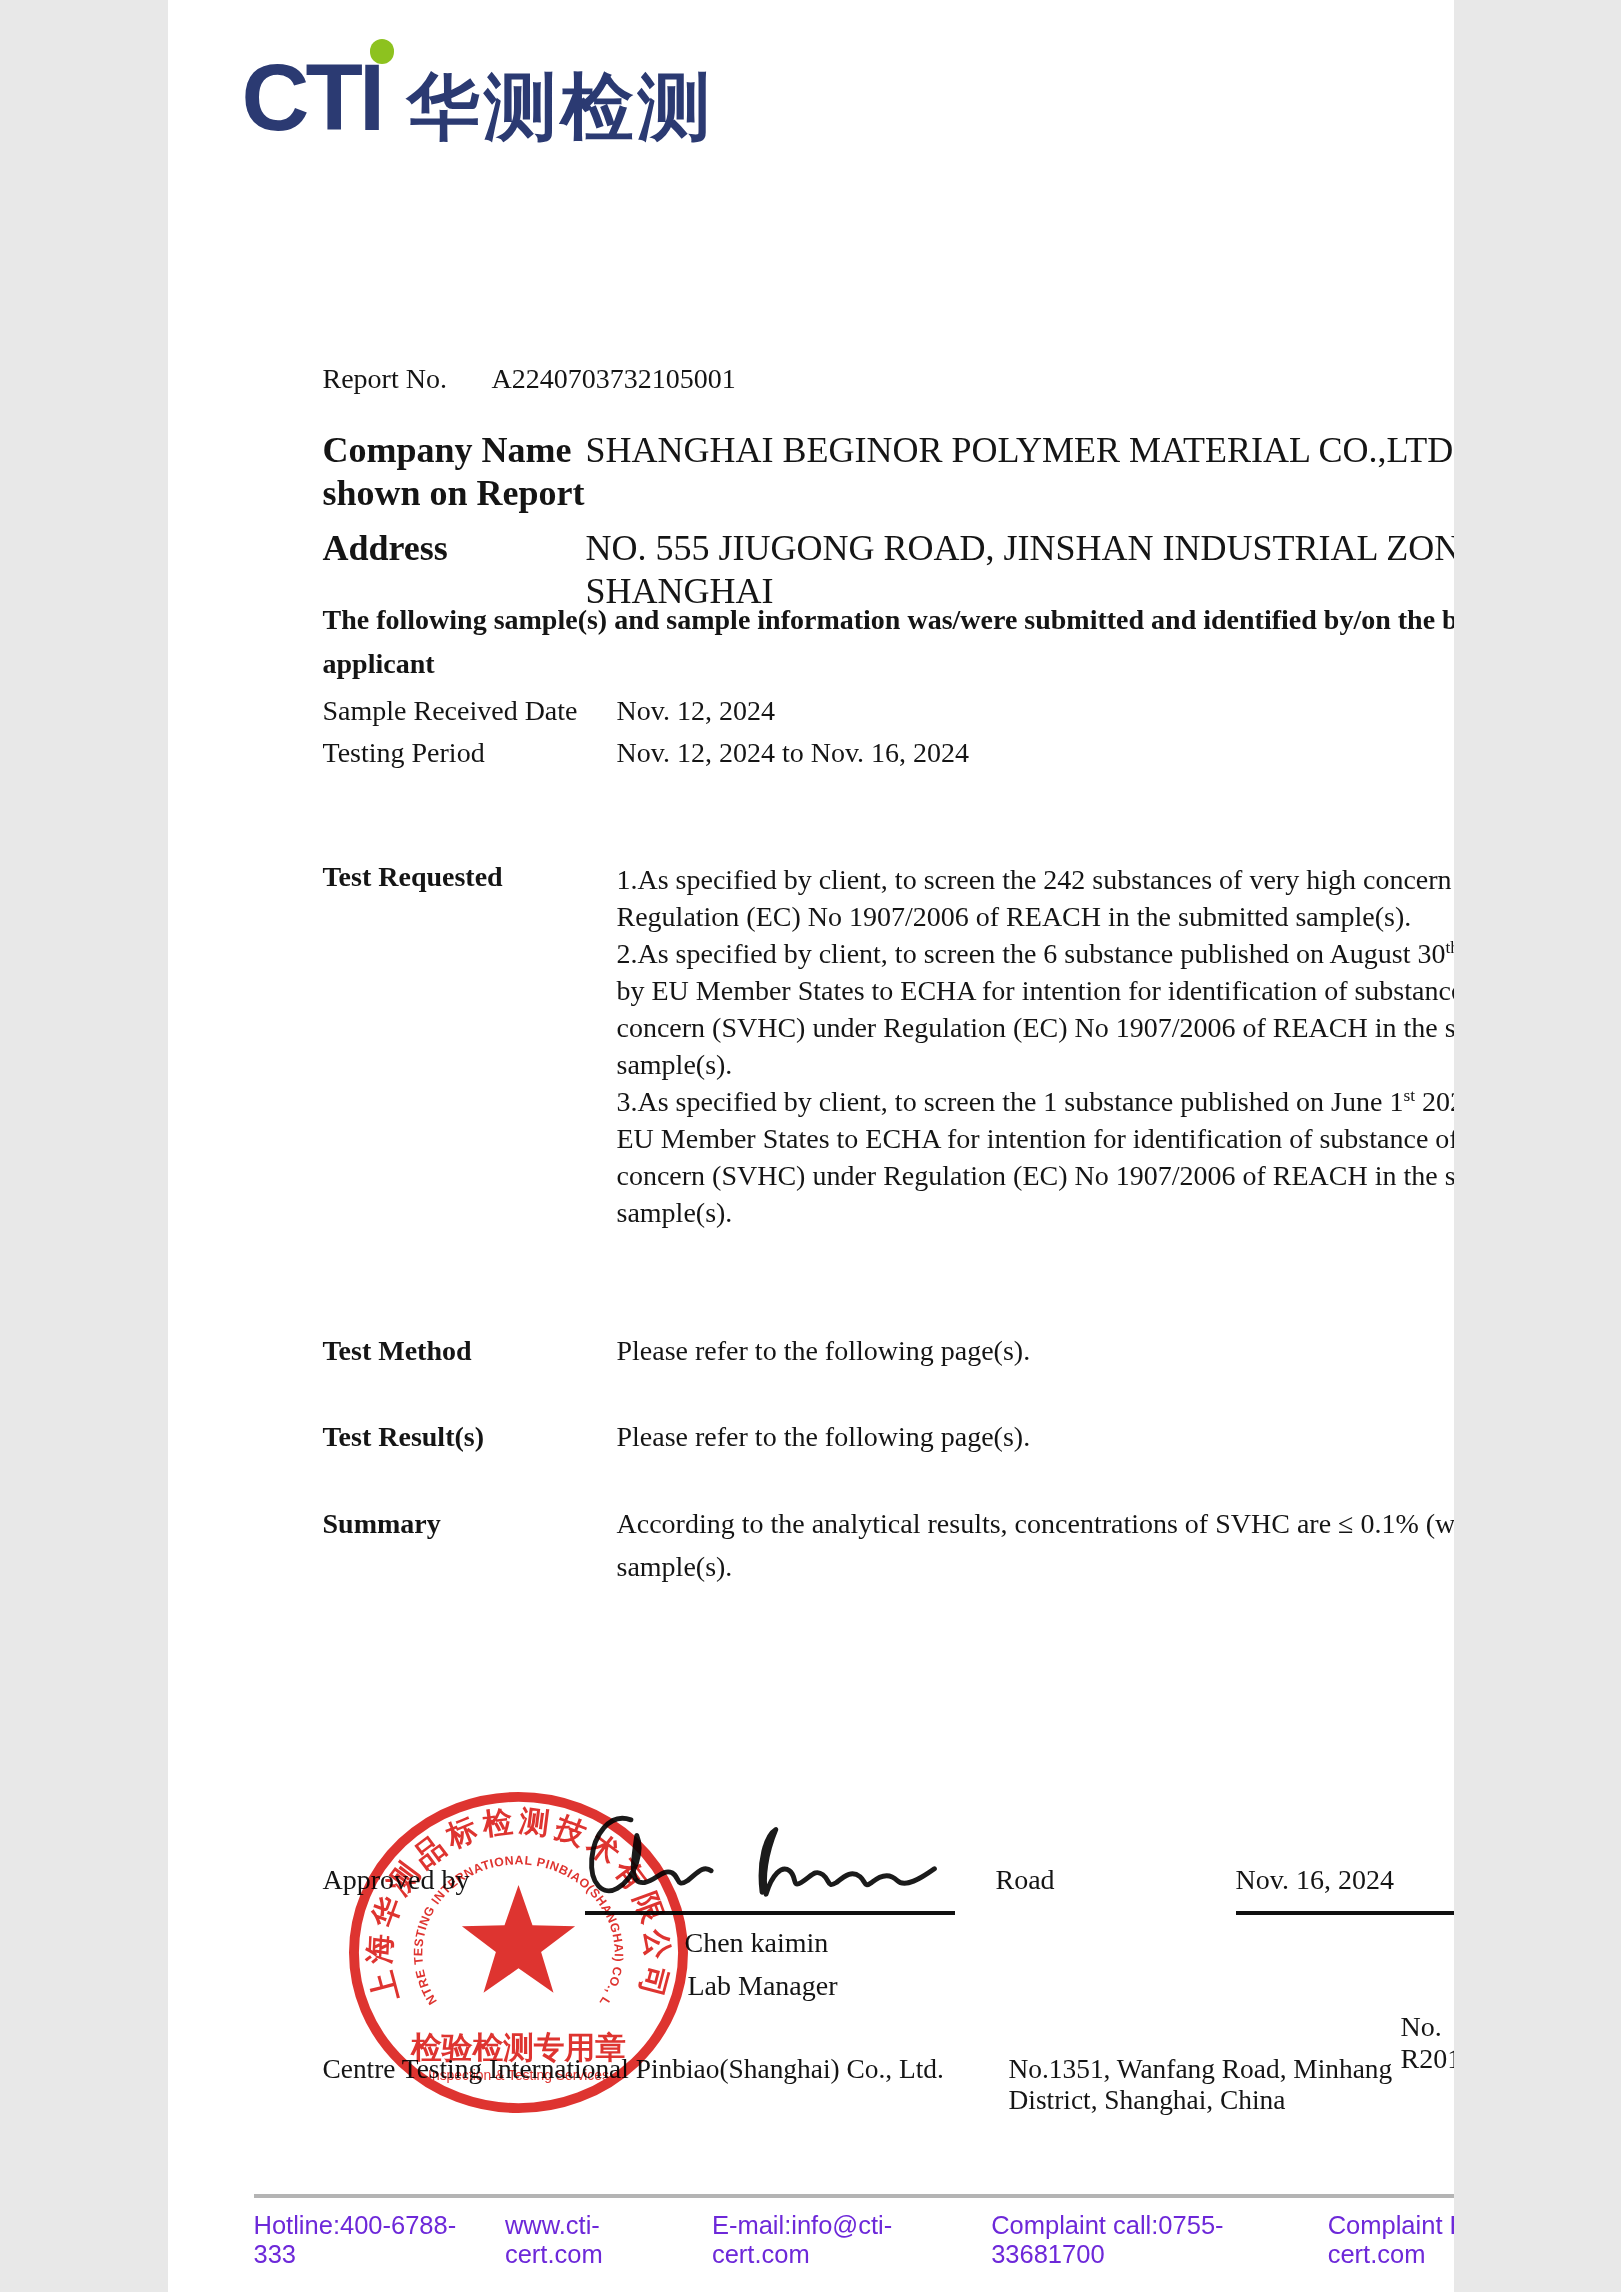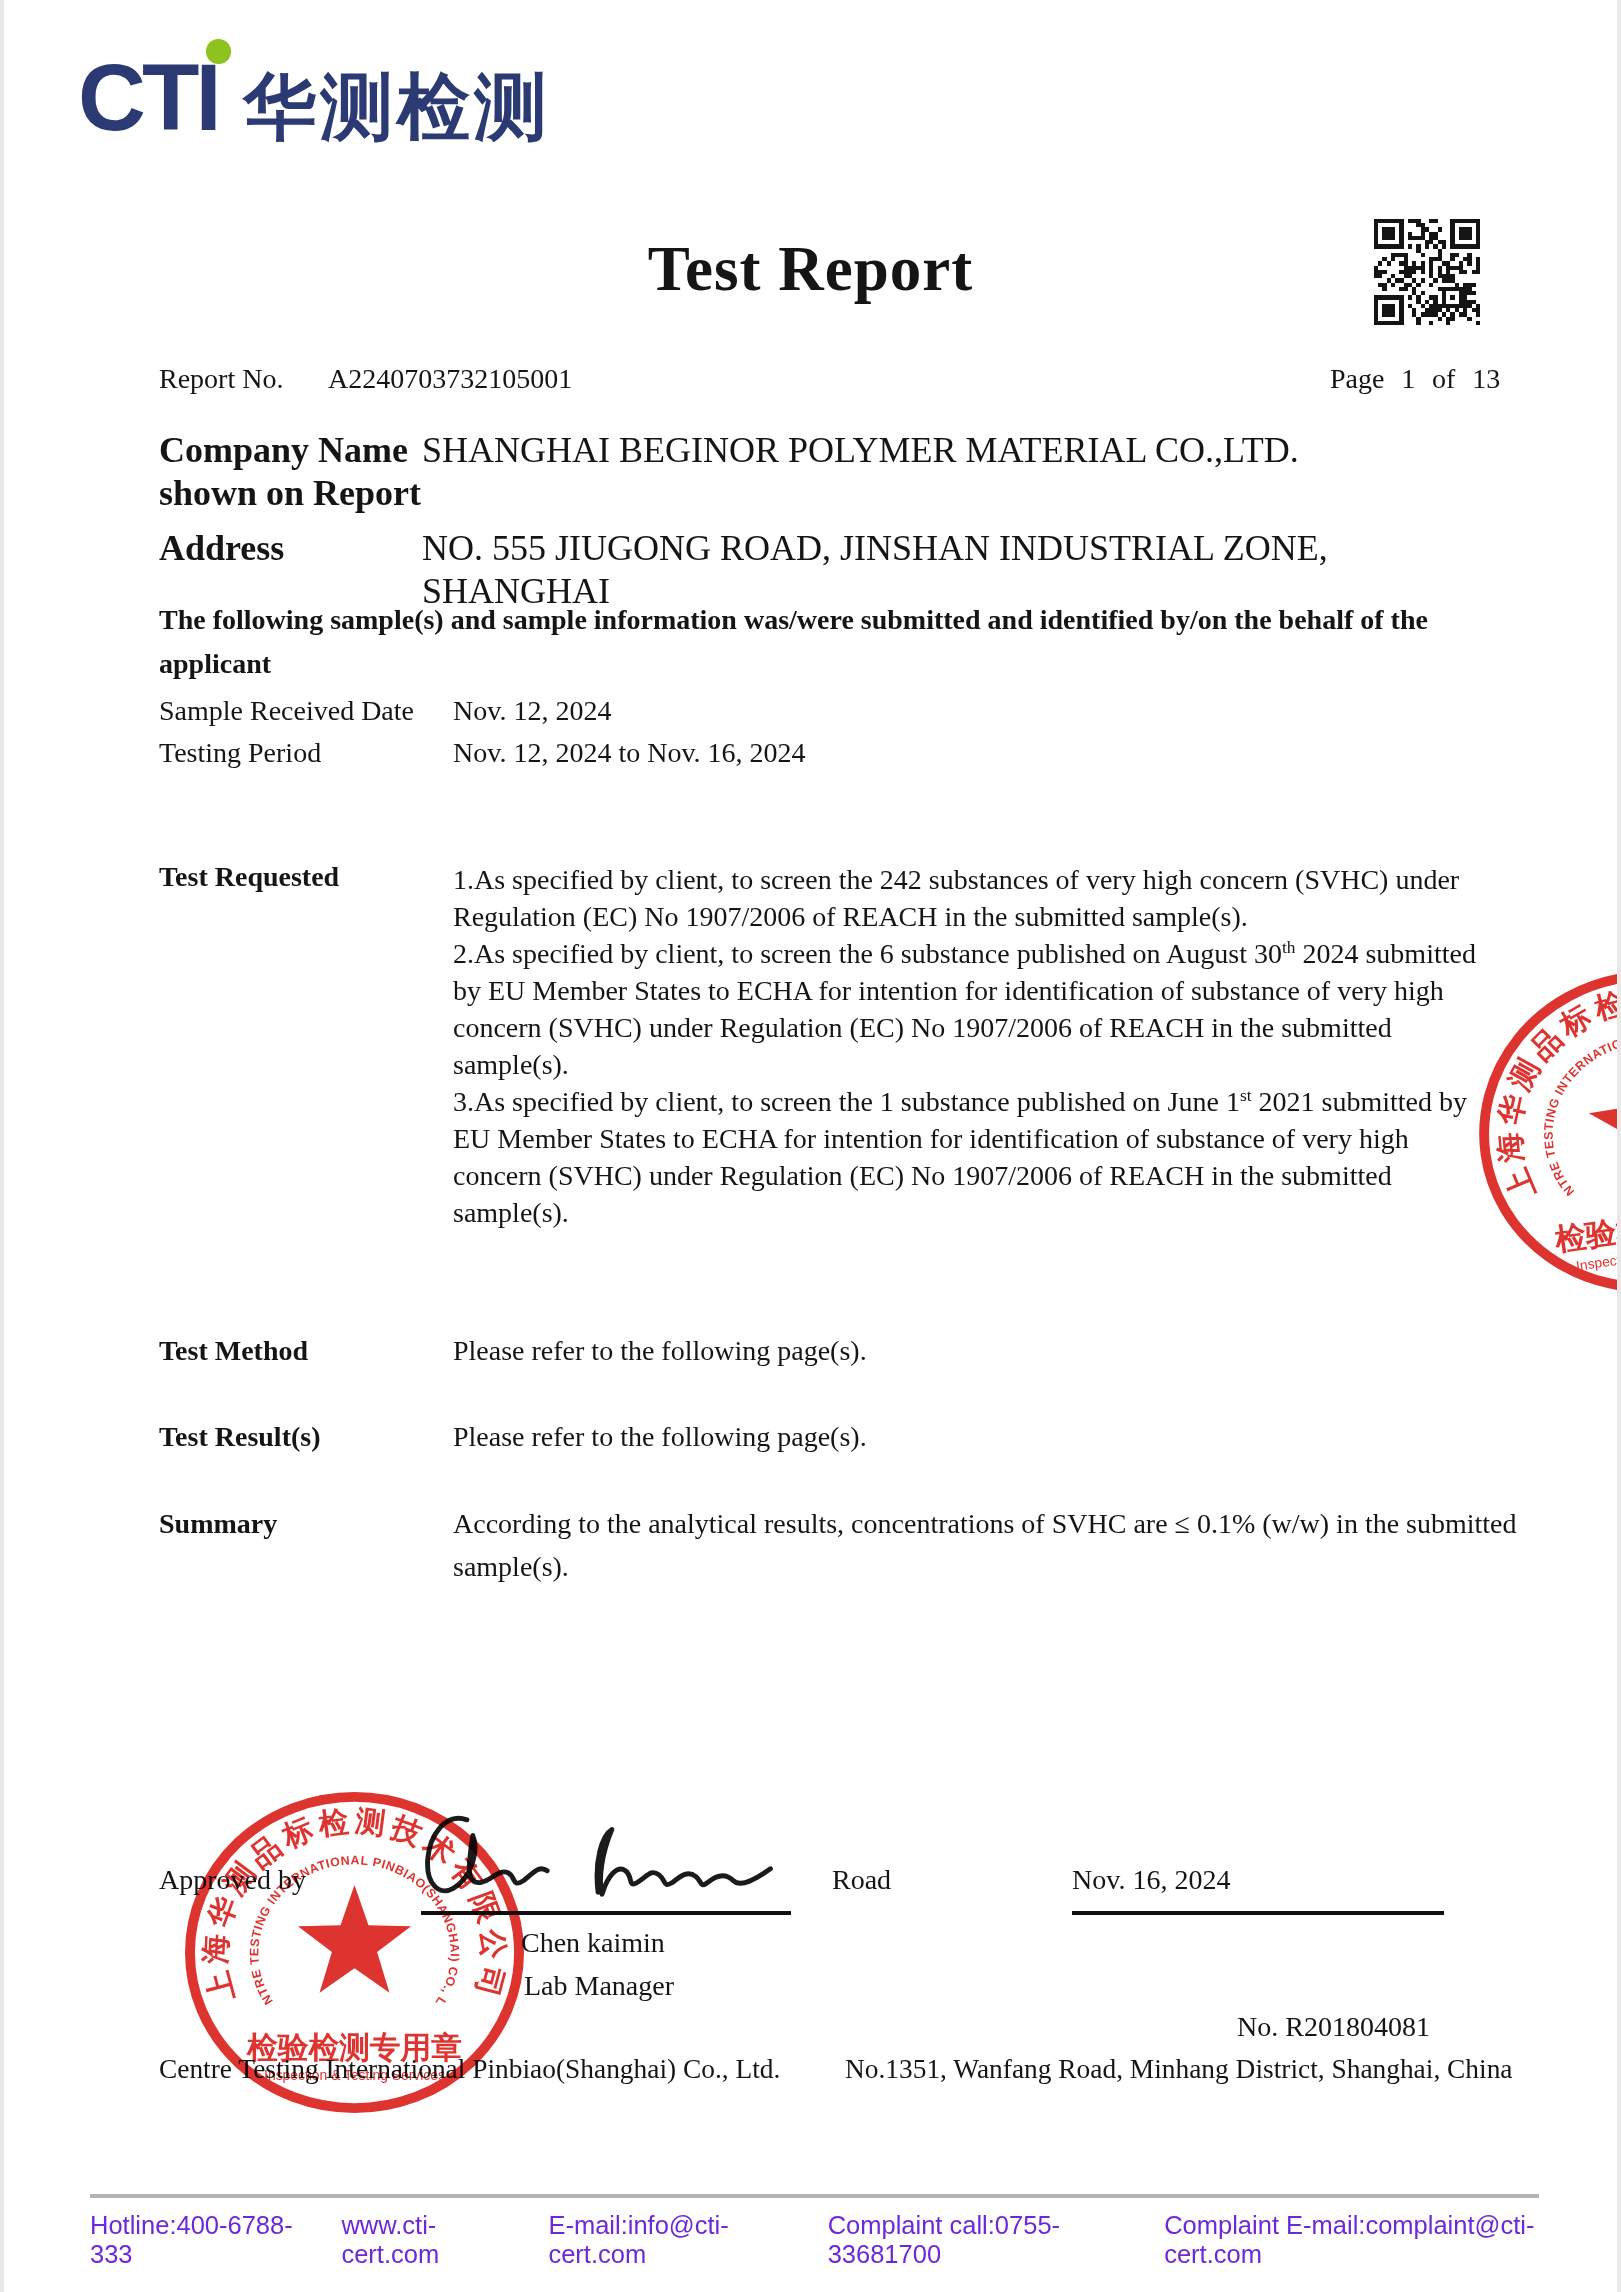--- a/index.html
+++ b/index.html
@@ -1,17 +1,17 @@
 <!DOCTYPE html>
 <html><head>
 <meta charset="utf-8">
 <style>
   html,body{margin:0;padding:0;background:#e8e8e8;}
   .page{
-    position:relative;width:1613px;height:2293px;background:#ffffff;
+    position:relative;width:1286px;height:2293px;background:#ffffff;
     margin:0 auto;overflow:hidden;
     font-family:"Liberation Serif",serif;color:#151515;
   }
   
   .logo{position:absolute;left:74px;top:51px;display:flex;align-items:flex-end;}
   .logo-cti{position:relative;font-family:"Liberation Sans",sans-serif;font-weight:bold;
     font-size:94px;line-height:1;letter-spacing:-3.9px;color:#2b3a72;}
   .logo-dot{position:absolute;width:24.5px;height:24.5px;border-radius:50%;background:#8dc21f;
     left:128px;top:-11.8px;}
   .logo-cn{font-family:"Liberation Sans",sans-serif;font-weight:bold;font-size:73px;
@@ -394,21 +394,20 @@
           <rect x="4" y="24" width="1" height="1"></rect>
           <rect x="5" y="24" width="1" height="1"></rect>
           <rect x="6" y="24" width="1" height="1"></rect>
           <rect x="10" y="24" width="1" height="1"></rect>
           <rect x="13" y="24" width="1" height="1"></rect>
           <rect x="17" y="24" width="1" height="1"></rect>
           <rect x="24" y="24" width="1" height="1"></rect>
         </g>
       </svg></div>
 
-  <div class="title">Test Report</div>
 
   <div class="report-line">
     <span class="lbl">Report No.</span><span>A2240703732105001</span>
     <span class="page-of">Page 1 of 13</span>
   </div>
 
   <div class="company-block">
     <div class="row-flex">
       <div class="lblcol">
         <div>Company Name</div>

